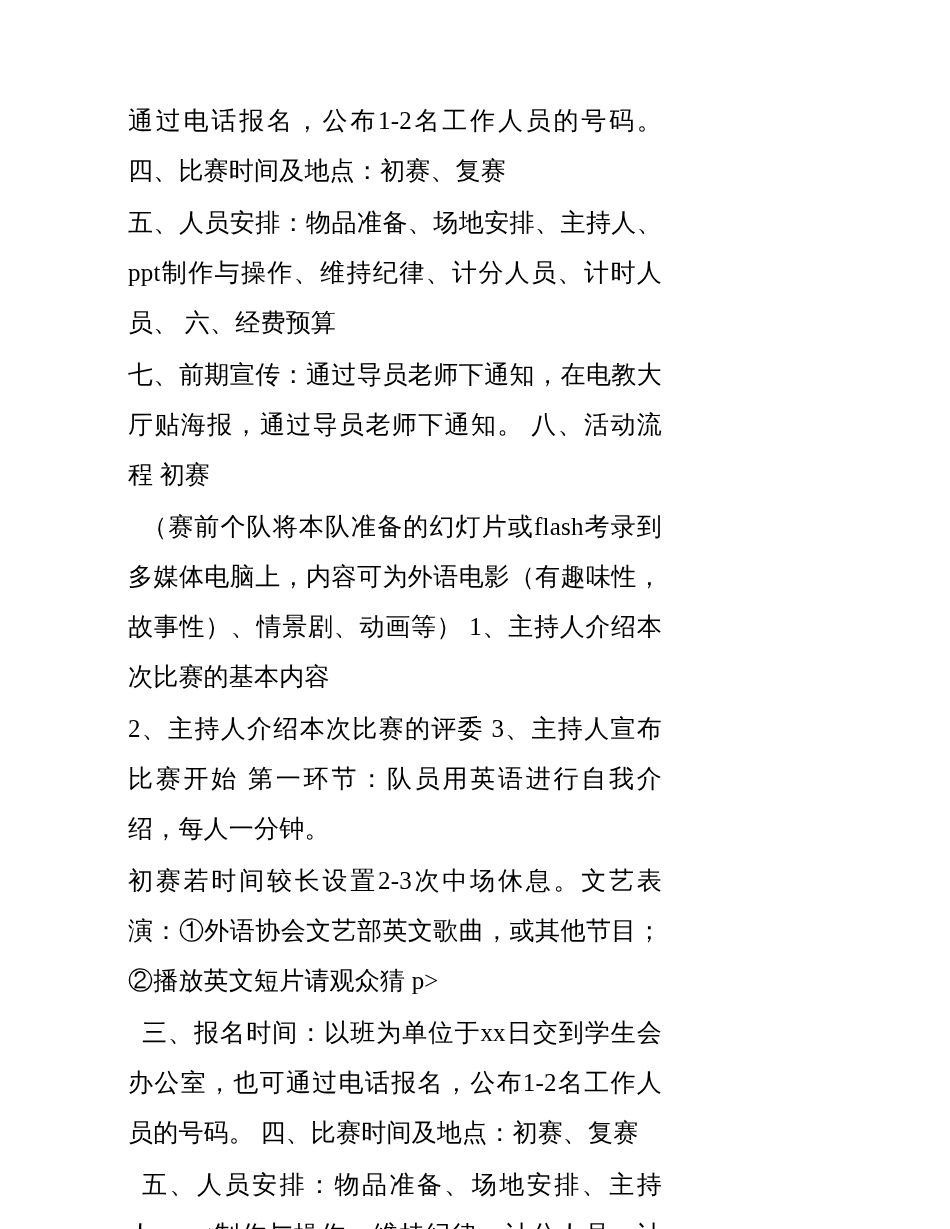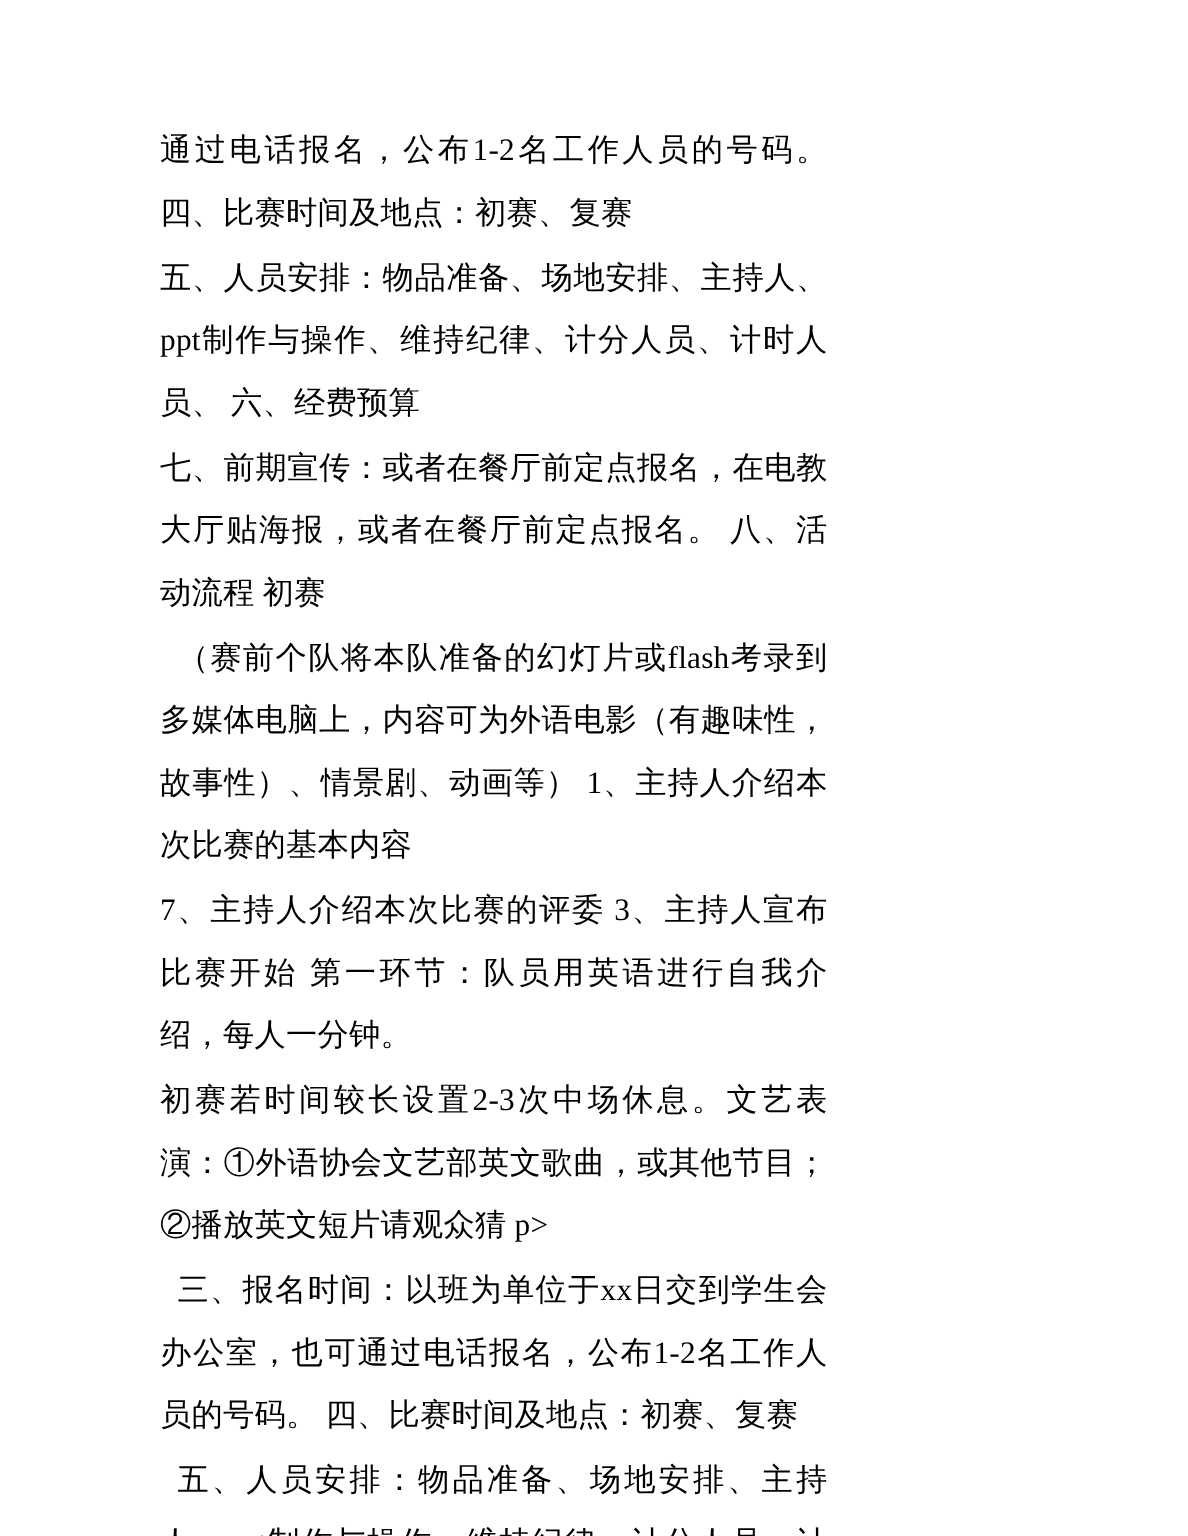--- a/index.html
+++ b/index.html
@@ -38,20 +38,20 @@
     font-family: Liberation Serif, serif;
   }
 </style>
 </head>
 <body>
 
 <div class="page">
   <div class="doc-body">
     <p class="para">通过电话报名，公布1-2名工作人员的号码。 四、比赛时间及地点：初赛、复赛</p>
     <p class="para">五、人员安排：物品准备、场地安排、主持人、ppt制作与操作、维持纪律、计分人员、计时人员、 六、经费预算</p>
-    <p class="para">七、前期宣传：或者在餐厅前定点报名，在电教大厅贴海报，或者在餐厅前定点报名。 八、活动流程 初赛</p>
+    <p class="para">七、前期宣传：通过导员老师下通知，在电教大厅贴海报，通过导员老师下通知。 八、活动流程 初赛</p>
     <p class="para indent">（赛前个队将本队准备的幻灯片或flash考录到多媒体电脑上，内容可为外语电影（有趣味性，故事性）、情景剧、动画等） 1、主持人介绍本次比赛的基本内容</p>
-    <p class="para">7、主持人介绍本次比赛的评委 3、主持人宣布比赛开始 第一环节：队员用英语进行自我介绍，每人一分钟。</p>
+    <p class="para">2、主持人介绍本次比赛的评委 3、主持人宣布比赛开始 第一环节：队员用英语进行自我介绍，每人一分钟。</p>
     <p class="para">初赛若时间较长设置2-3次中场休息。文艺表演：①外语协会文艺部英文歌曲，或其他节目；②播放英文短片请观众猜 p&gt;</p>
     <p class="para indent">三、报名时间：以班为单位于xx日交到学生会办公室，也可通过电话报名，公布1-2名工作人员的号码。 四、比赛时间及地点：初赛、复赛</p>
     <p class="para indent">五、人员安排：物品准备、场地安排、主持人、ppt制作与操作、维持纪律、计分人员、计时人员、 六、经费预算</p>
   </div>
 </div>
 
 </body></html>

